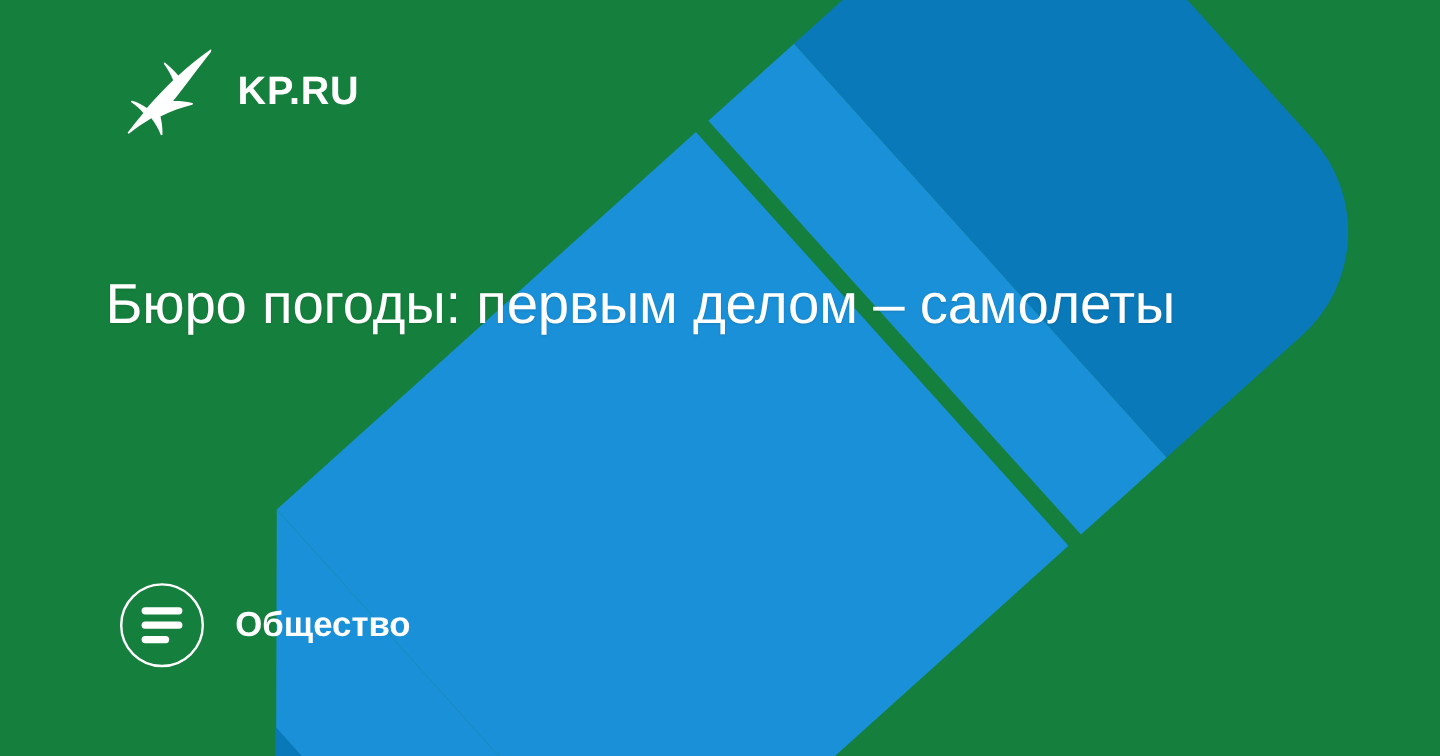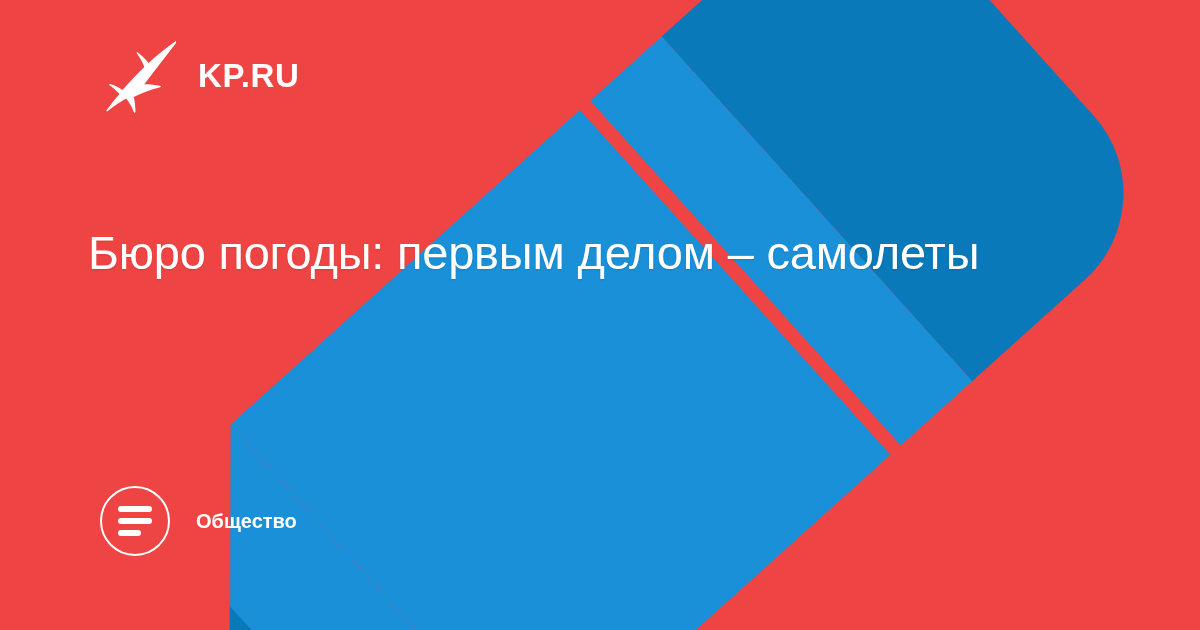--- a/index.html
+++ b/index.html
@@ -10,21 +10,21 @@
   }
   body {
     font-family: "Liberation Sans", "DejaVu Sans", sans-serif;
   }
 
   .card {
     position: relative;
     width: 1200px;
     height: 630px;
     overflow: hidden;
-    background: #ef4444;
+    background: #15803d;
   }
 
   
   .watermark {
     position: absolute;
     left: 0;
     top: 0;
     width: 1200px;
     height: 630px;
     pointer-events: none;
@@ -97,21 +97,21 @@
     height: 6px;
     border-radius: 3px;
     background: #ffffff;
   }
   .rubric-badge i.l1 { width: 34px; }
   .rubric-badge i.l2 { width: 34px; }
   .rubric-badge i.l3 { width: 23px; margin-right: 11px; }
 
   .rubric-label {
     color: #ffffff;
-    font-size: 20px;
+    font-size: 29px;
     font-weight: 700;
     line-height: 1;
     white-space: nowrap;
   }
 </style>
 </head>
 <body>
 
 <div class="card">
 

